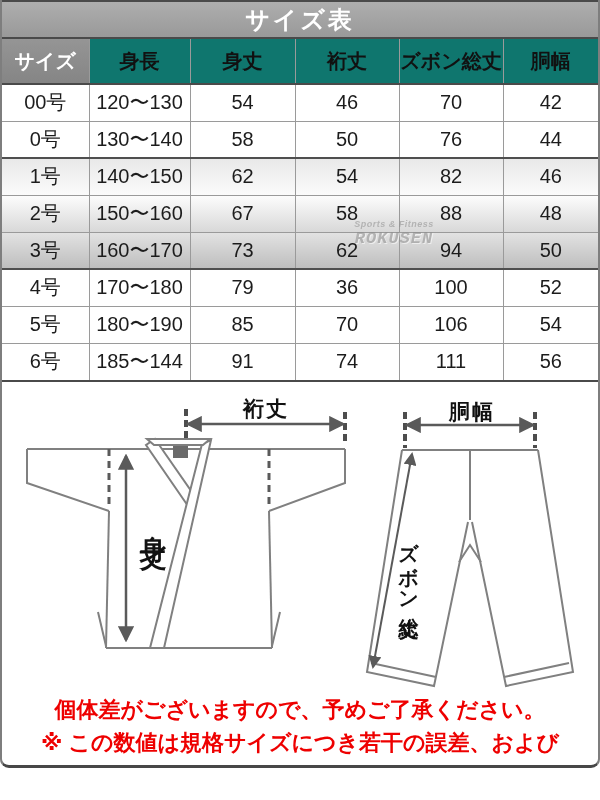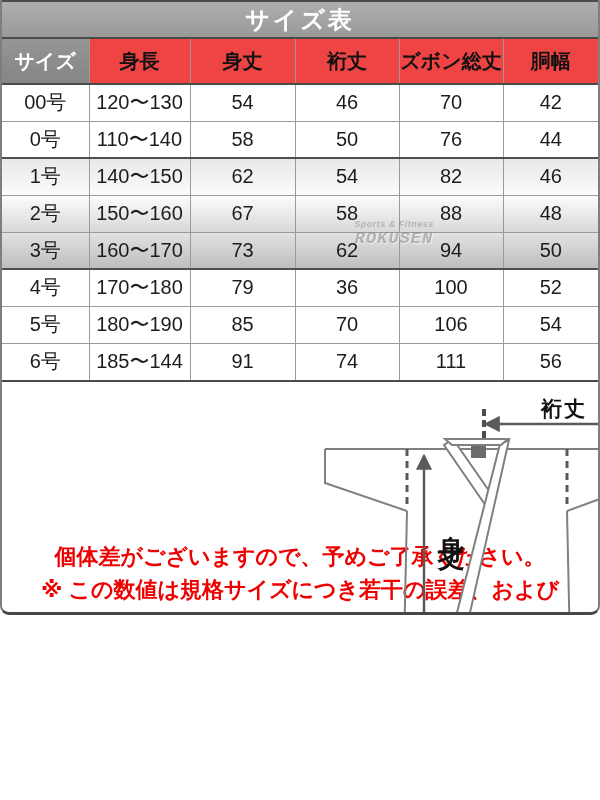--- a/index.html
+++ b/index.html
@@ -3,29 +3,28 @@
 <meta charset="utf-8">
 <style>
   * { margin:0; padding:0; box-sizing:border-box; }
   html,body { background:#fff; }
   body {
     width:600px; height:800px;
     font-family:"Liberation Sans","DejaVu Sans",sans-serif;
     color:#1c1c1c;
   }
   .sheet {
-    width:600px; height:615px;
+    width:600px; height:768px;
     display:flex; flex-direction:column;
     border-left:2px solid #7e7e7e;
     border-right:2px solid #7e7e7e;
     border-bottom:3px solid #474747;
     border-radius:0 0 9px 9px;
     overflow:hidden;
     background:#fff;
-    align-items:center;
   }
   
   .table-wrap {
     position:relative;
     border-top:2px solid #4a4a4a;
     border-bottom:2px solid #4a4a4a;
   }
   .title-bar {
     height:37px;
     background:linear-gradient(180deg,#aeaeae,#999999);
@@ -34,21 +33,21 @@
     text-align:center; line-height:36px; letter-spacing:3px;
   }
   table { width:100%; border-collapse:collapse; table-layout:fixed; }
   th, td {
     text-align:center; vertical-align:middle;
     border-left:1px solid #9a9a9a;
     font-size:20px;
   }
   th:first-child, td:first-child { border-left:none; }
   thead th {
-    height:45px; background:#ef4444; font-weight:bold;
+    height:45px; background:#0f766e; font-weight:bold;
     border-bottom:2px solid #4a4a4a; color:#111;
   }
   thead th.size-h {
     background:linear-gradient(180deg,#959595,#858585);
     color:#ffffff;
   }
   tbody td { height:37px; border-top:1px solid #9a9a9a; }
   tbody tr:first-child td { border-top:none; }
   tbody tr.sep td { border-top:2px solid #4f4f4f; }
   tbody tr.g1 { background:linear-gradient(180deg,#e8e8e8,#fbfbfb);margin-top:16px; }
@@ -113,21 +112,21 @@
         <tr>
           <td>00号</td>
           <td>120〜130</td>
           <td>54</td>
           <td>46</td>
           <td>70</td>
           <td>42</td>
         </tr>
         <tr>
           <td>0号</td>
-          <td>110〜140</td>
+          <td>130〜140</td>
           <td>58</td>
           <td>50</td>
           <td>76</td>
           <td>44</td>
         </tr>
         <tr class="sep g1">
           <td>1号</td>
           <td>140〜150</td>
           <td>62</td>
           <td>54</td>

